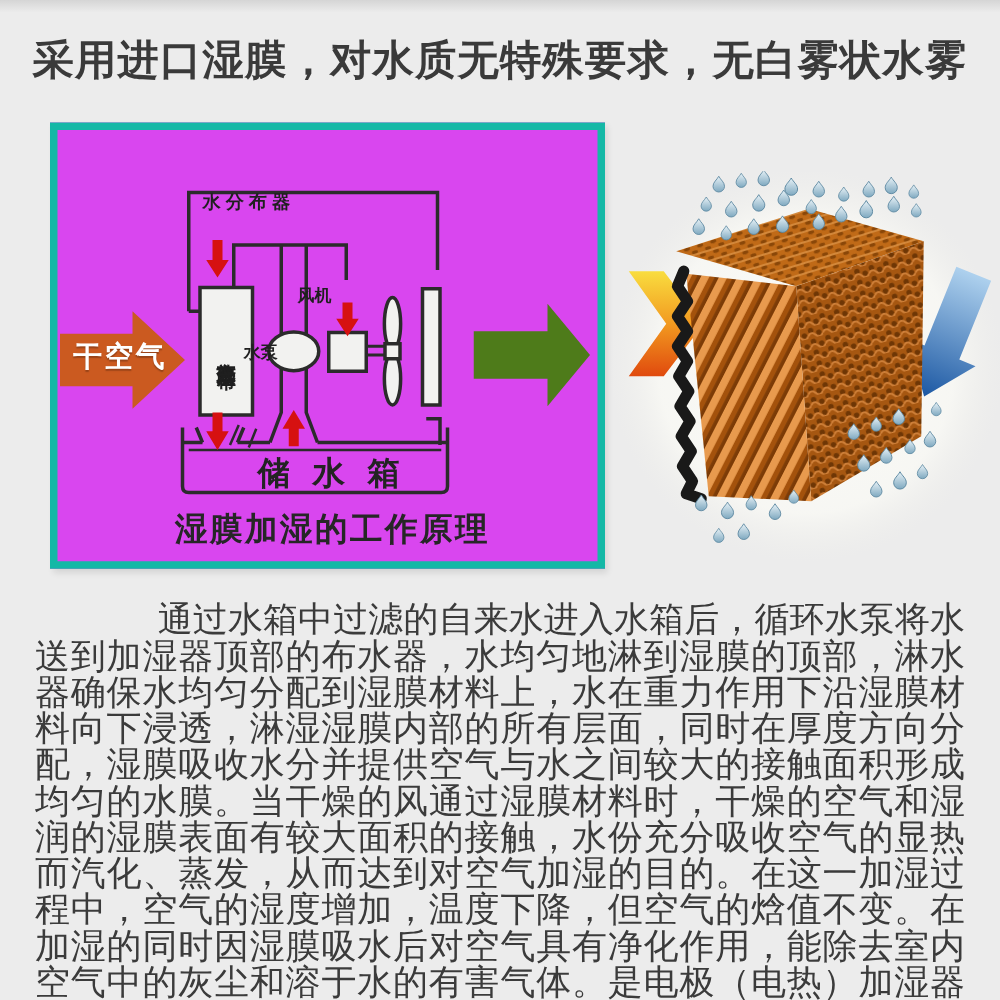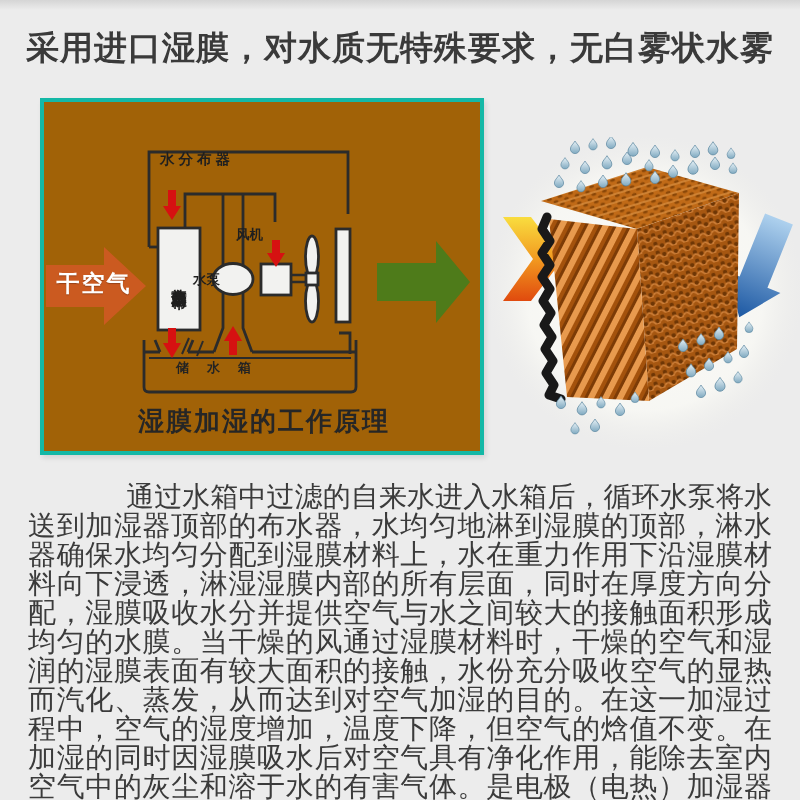--- a/index.html
+++ b/index.html
@@ -3,29 +3,29 @@
 <meta charset="utf-8">
 <style>
   html,body{margin:0;padding:0;}
   .page{position:relative;width:800px;height:800px;background:#ececec;overflow:hidden;
         font-family:Liberation Mono, monospace;}
   .top-strip{position:absolute;left:0;top:0;width:800px;height:10px;
         background:linear-gradient(#d5d5d5,#ececec);}
   .headline{position:absolute;left:26px;top:26px;width:748px;font-size:33px;font-weight:700;
         color:#3a3a3a;letter-spacing:1px;line-height:50px;white-space:nowrap;}
   .diagram-box{position:absolute;left:40px;top:98px;width:444px;height:357px;box-sizing:border-box;
-        border:4px solid #14b8a6;background:#a16207;box-shadow:2px 3px 5px rgba(0,0,0,.10);}
+        border:6px solid #14b8a6;background:#d946ef;box-shadow:2px 3px 5px rgba(0,0,0,.10);}
   .flow-svg{position:absolute;left:-2px;top:-2px;}
   .dlabel{position:absolute;color:#1f1f1f;font-weight:700;}
   .lbl-distributor{left:116px;top:48px;font-size:14.5px;letter-spacing:4px;}
   .lbl-curtain{left:113px;top:126px;width:42px;height:102px;writing-mode:vertical-rl;
         text-align:center;font-size:15.5px;letter-spacing:1px;line-height:42px;}
   .lbl-pump{left:149px;top:169px;width:80px;text-align:left;font-size:13.5px;}
   .lbl-fan{left:192px;top:124px;width:84px;font-size:13.5px;}
-  .lbl-tank{left:132px;top:257px;font-size:13px;letter-spacing:18px;color:#232323;}
+  .lbl-tank{left:160px;top:257px;font-size:26px;letter-spacing:18px;color:#232323;}
   .lbl-caption{left:0;top:302px;width:440px;text-align:center;font-size:26px;
         letter-spacing:2px;color:#262626;}
   .lbl-dryair{left:6px;top:166px;width:88px;text-align:center;font-size:23px;color:#fff;
         letter-spacing:2px;text-shadow:0 1px 1px rgba(0,0,0,.25);}
   .lbl-wetair{left:333px;top:166px;width:90px;text-align:center;font-size:23px;color:#fff;
         letter-spacing:2px;text-shadow:0 1px 1px rgba(0,0,0,.25);}
   .membrane-svg{position:absolute;left:487px;top:137px;}
   .article{position:absolute;left:28px;top:484px;width:744px;font-size:28px;line-height:29px;
         color:#3b3b3b;text-align:justify;text-justify:inter-ideograph;text-indent:1.5em;}
 </style>

